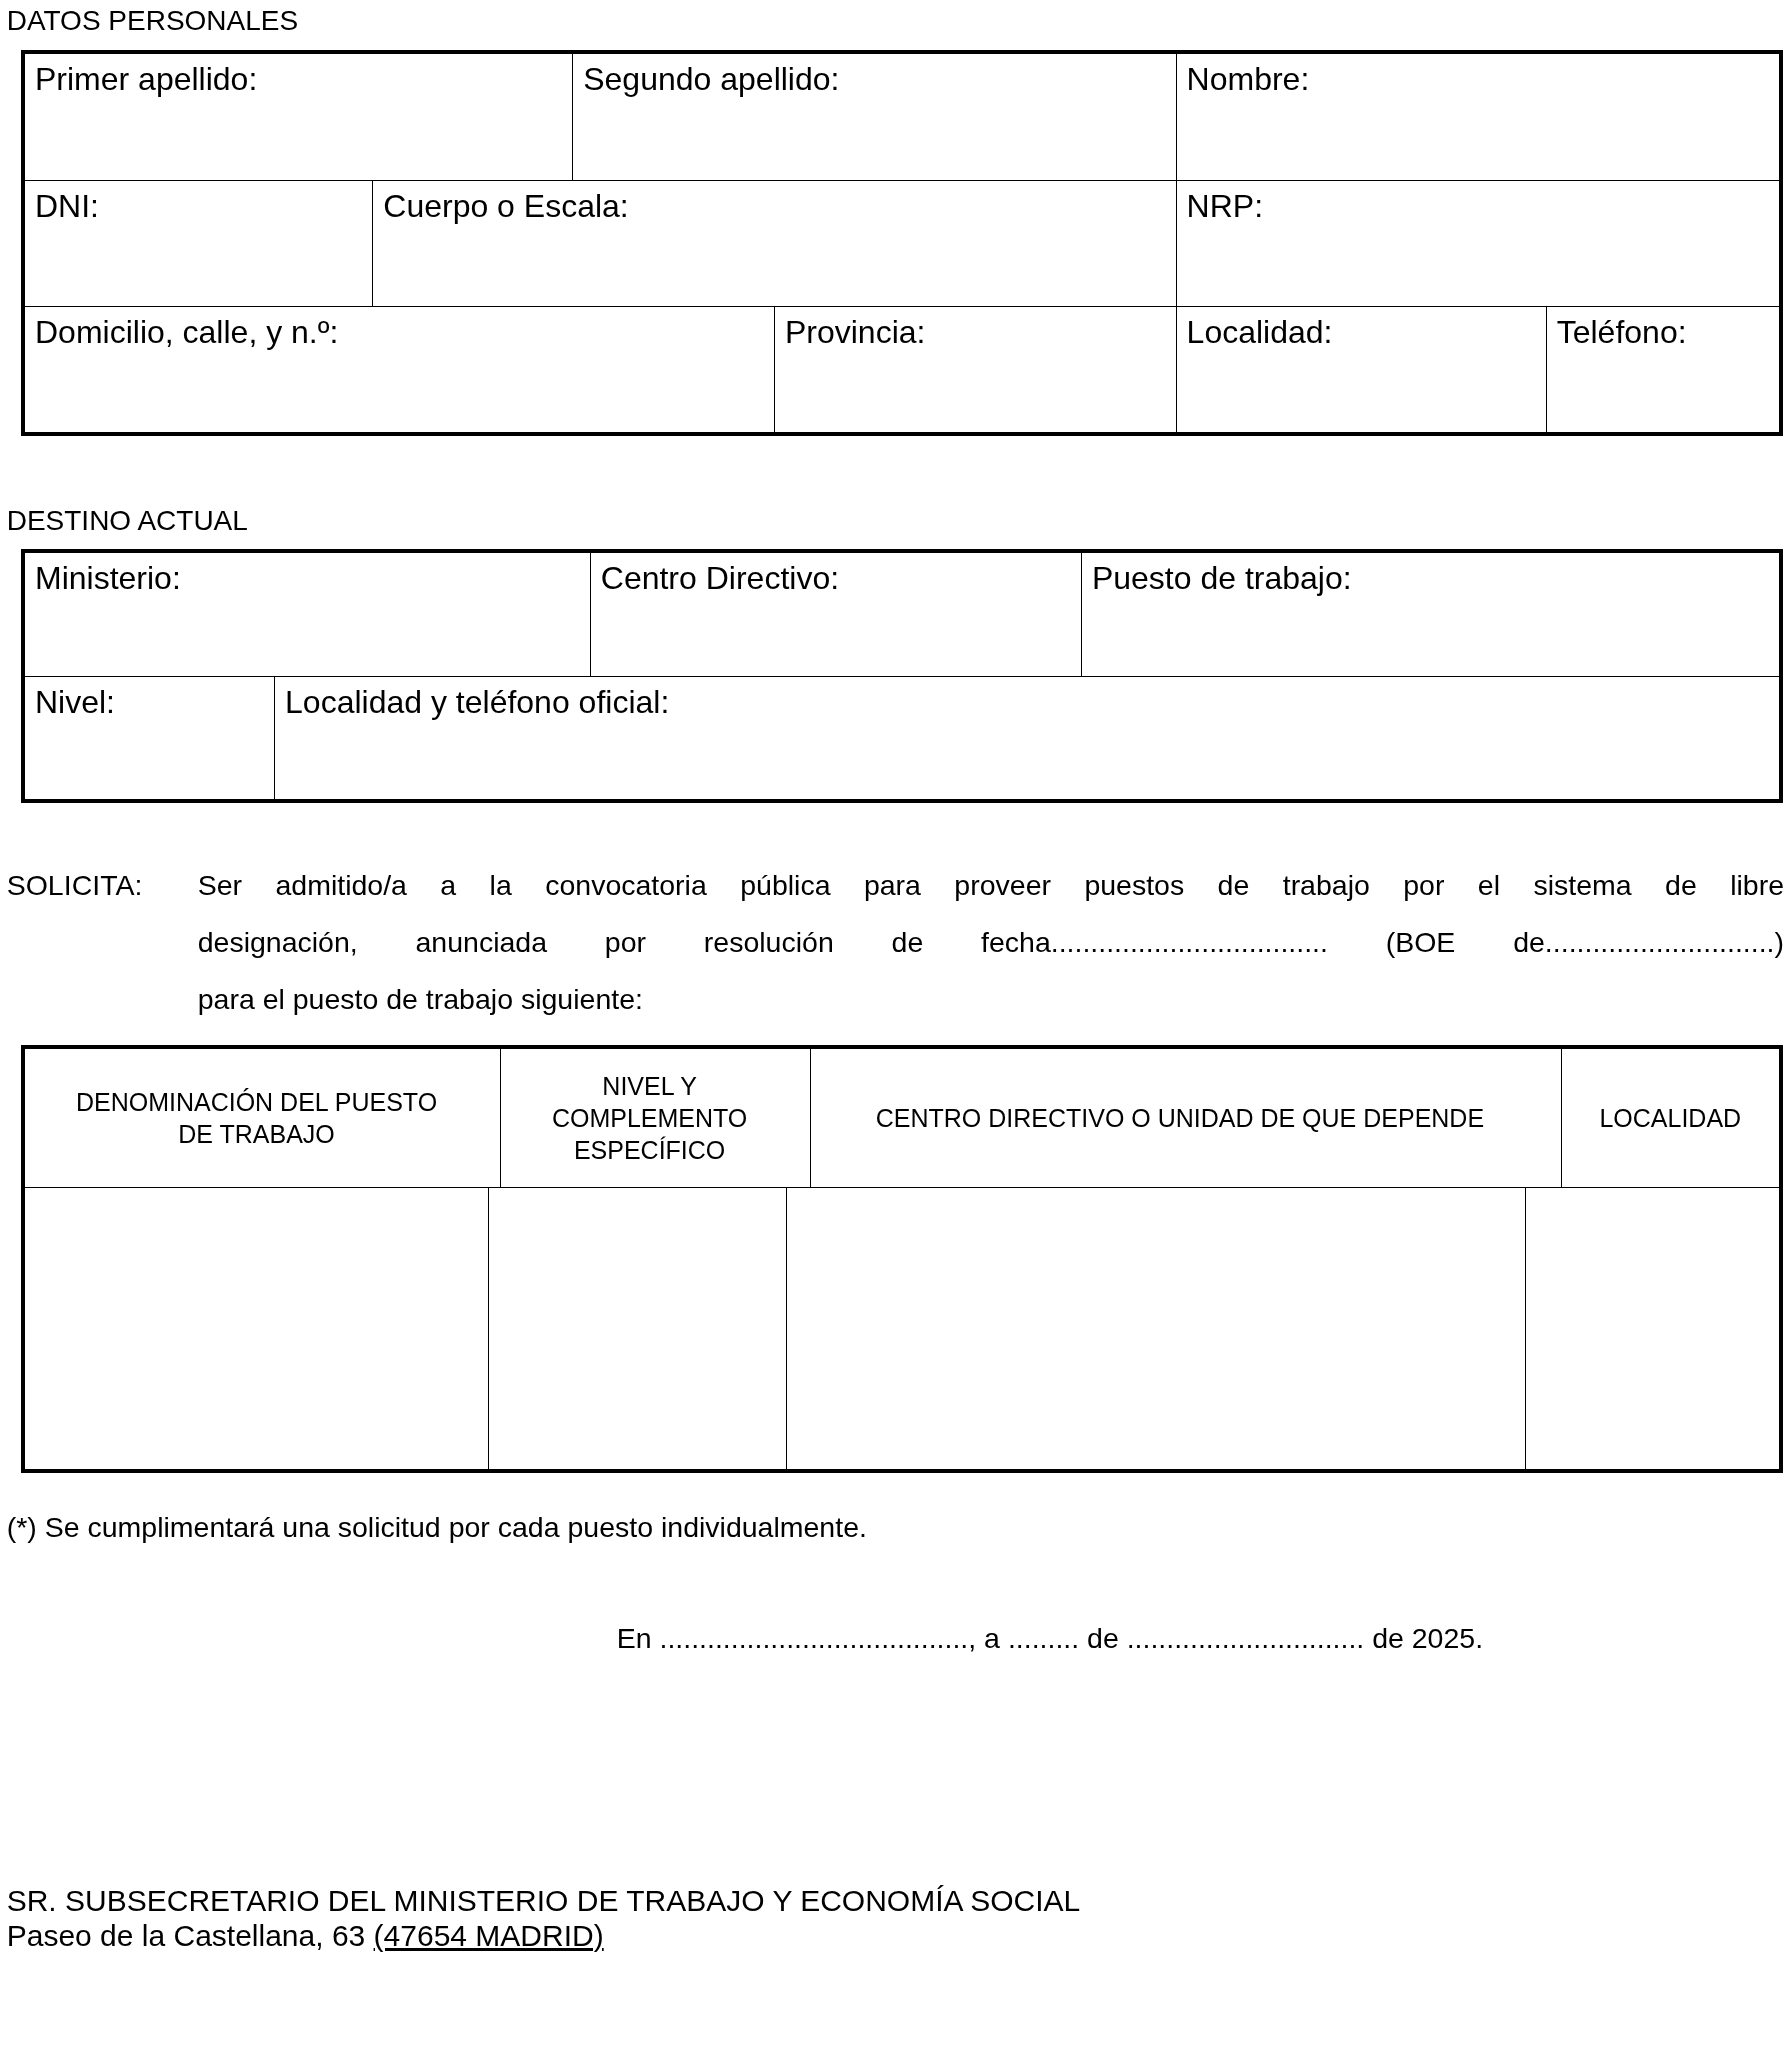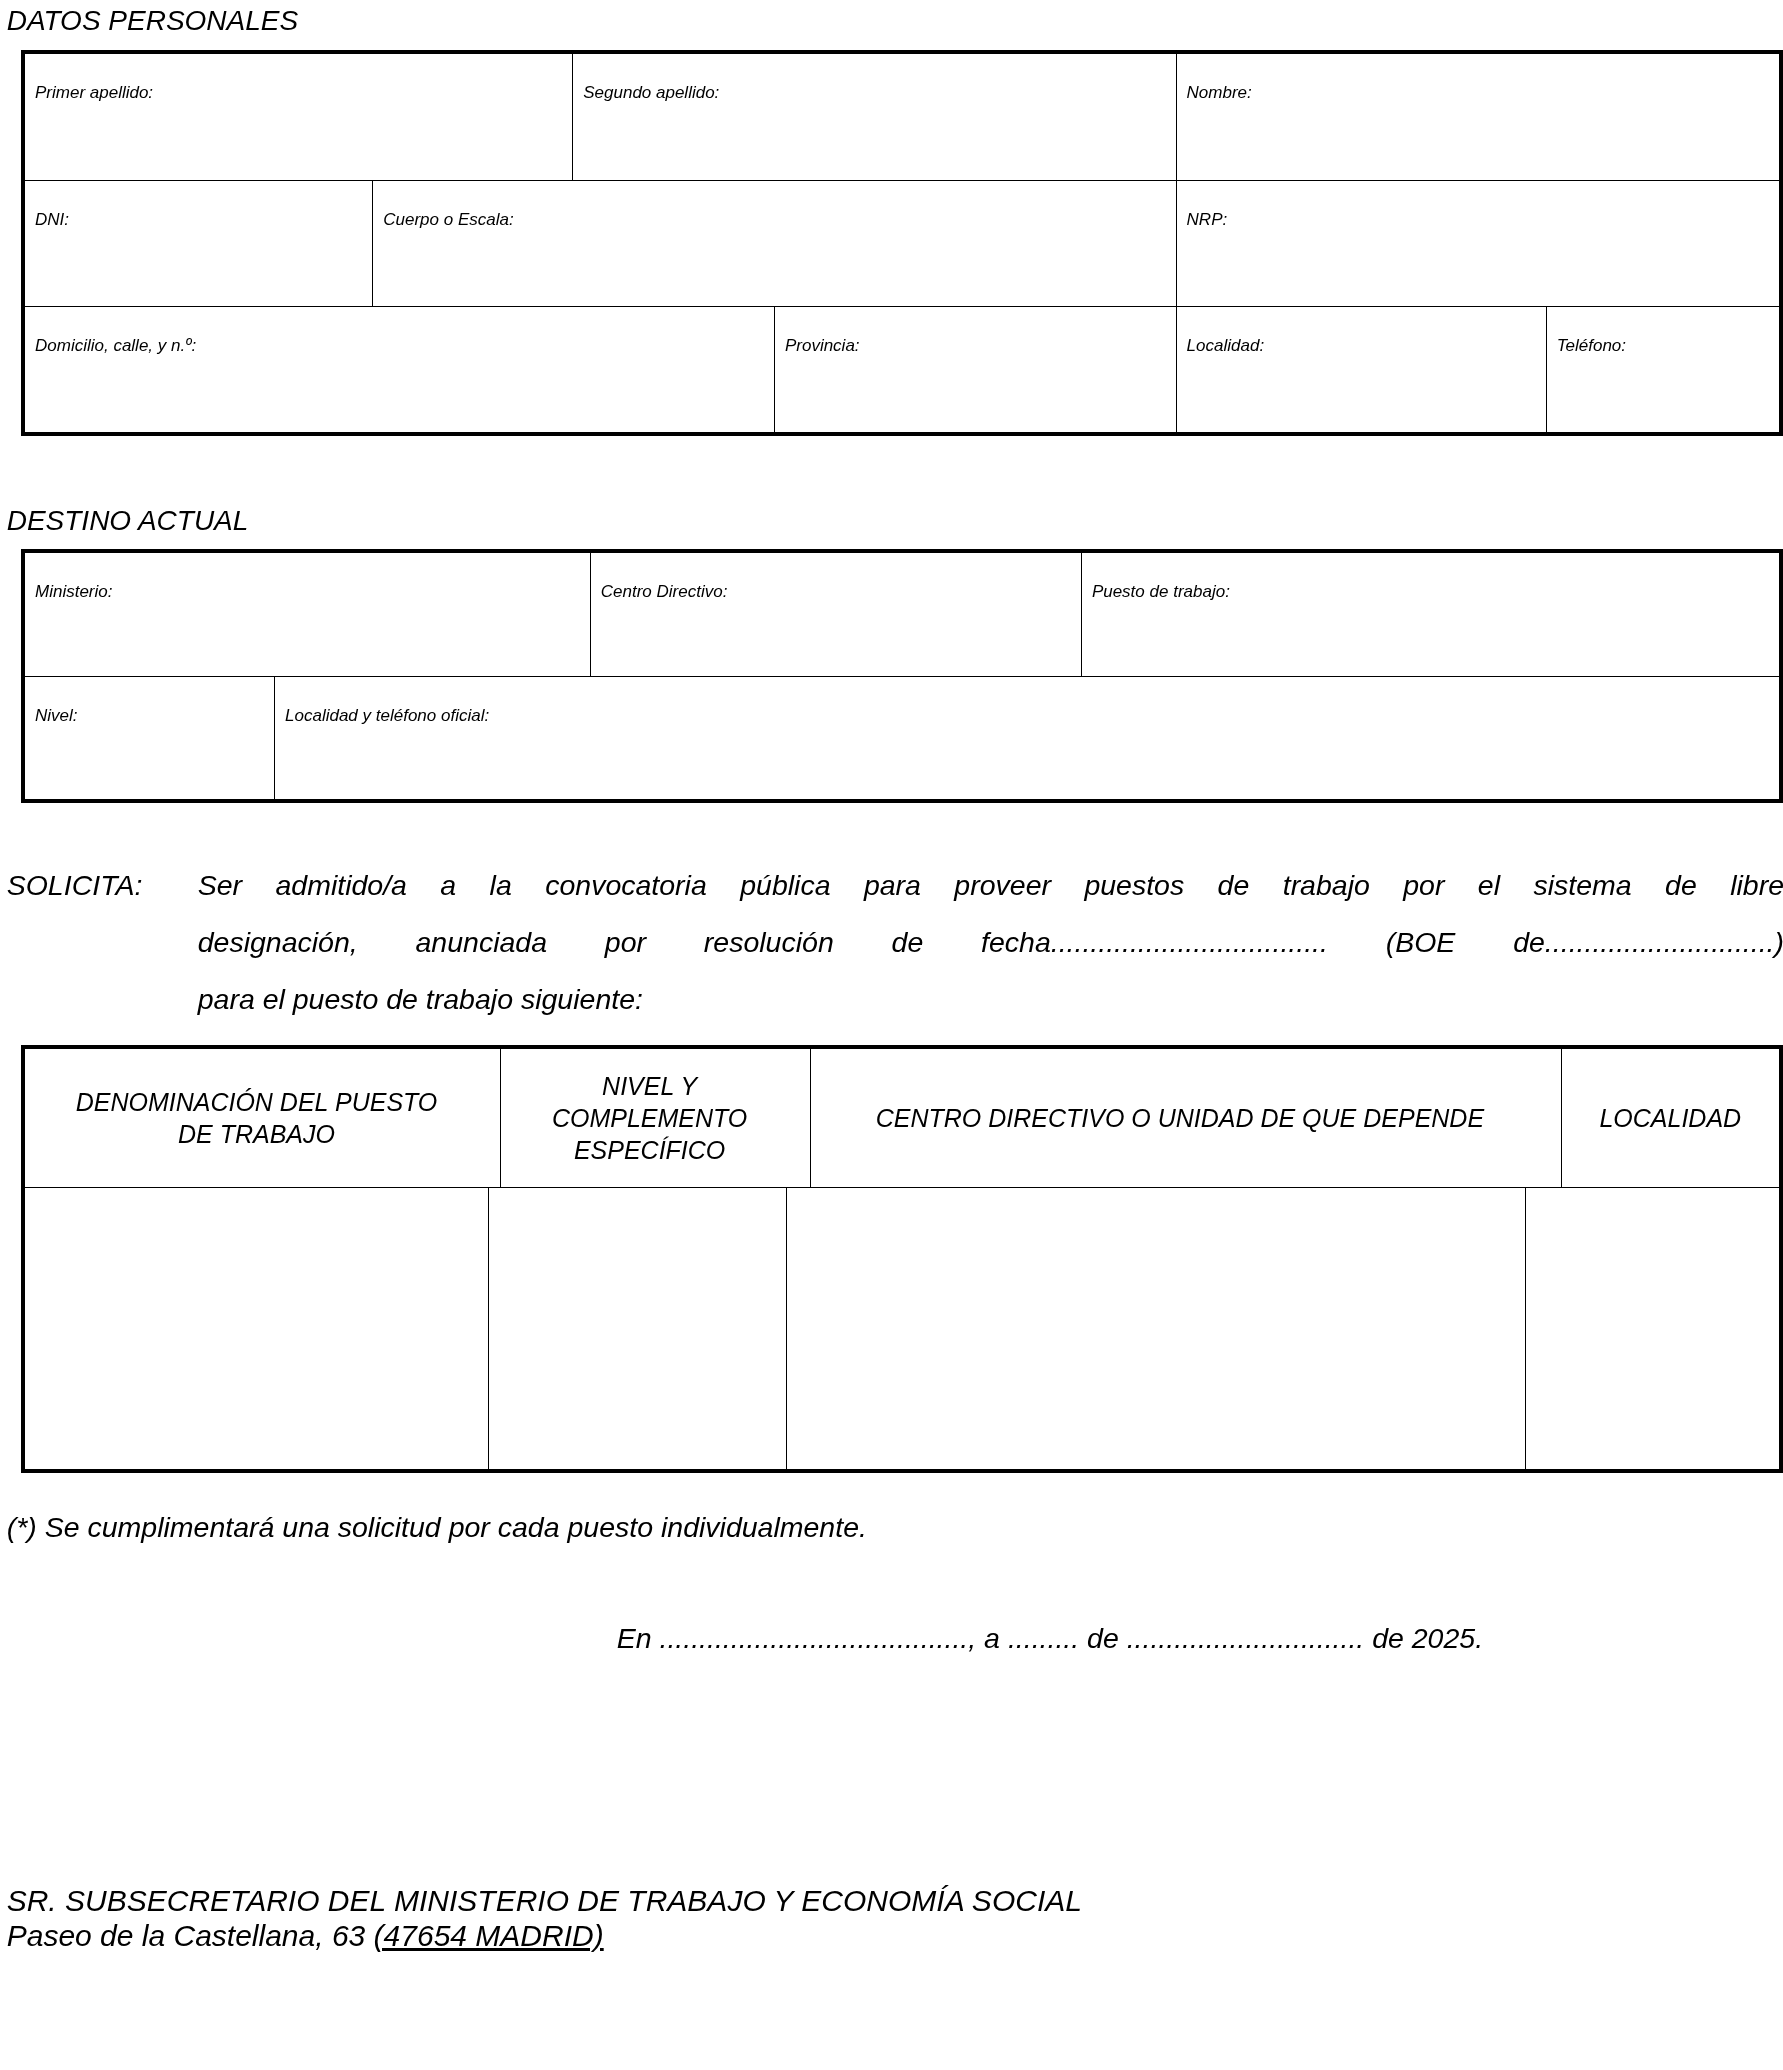--- a/index.html
+++ b/index.html
@@ -3,31 +3,31 @@
 <meta charset="utf-8">
 <style>
   * { margin:0; padding:0; box-sizing:border-box; }
   html, body { background:#fff; }
   body {
     width:1784px; height:2071px;
     color:#000;
     font-family:"Liberation Sans", sans-serif;
     overflow:hidden;
   }
-  .page { position:relative; width:1784px; height:1956px; padding:5px 0 0 6.7px;font-style:italic; }
+  .page { position:relative; width:1784px; height:1956px; padding:5px 0 0 6.7px; }
 
   .section-title { font-size:28px; line-height:32px; }
 
   .box { margin-left:14.3px; width:1762px; border:4.2px solid #000; background:#fff; }
   .row { display:flex; }
   .row + .row { border-top:1.7px solid #000; }
   .cell {
     border-left:1.7px solid #000;
-    padding:25px 10px;
-    font-size:17px; line-height:28.5px;
+    padding:11px 10px;
+    font-size:32px; line-height:28.5px;
   }
   .cell:first-child { border-left:none; }
   .grow { flex:1; }
 
   #t1 { margin-top:13.4px; }
   #t1 .row { height:126px; }
 
   #destino-title { margin-top:69px; }
   #t2 { margin-top:11.7px; }
   #t2 .row { height:123px; }

